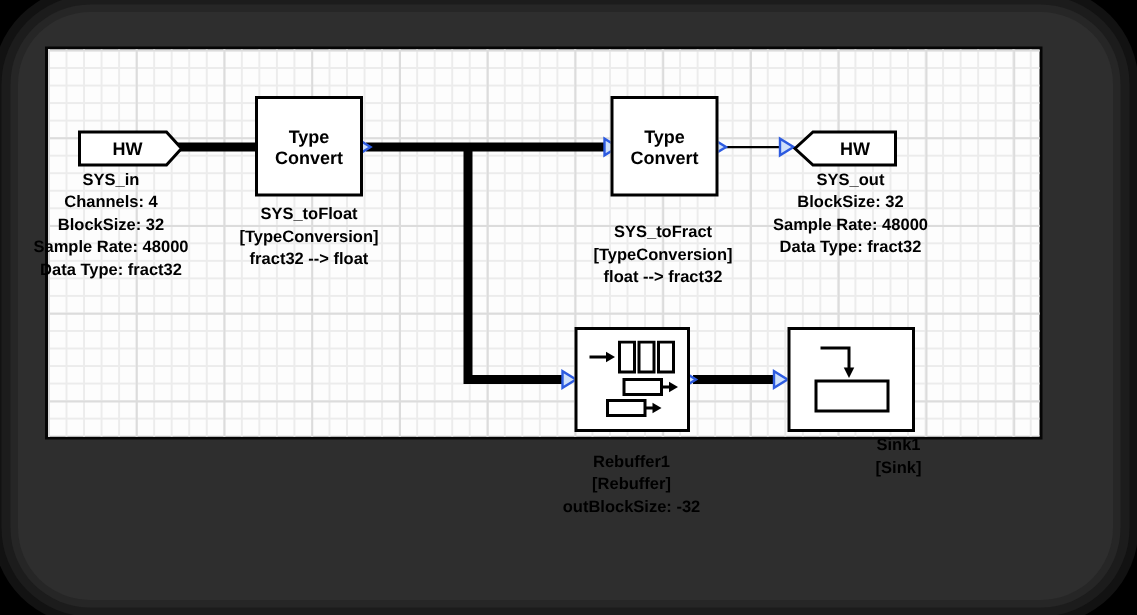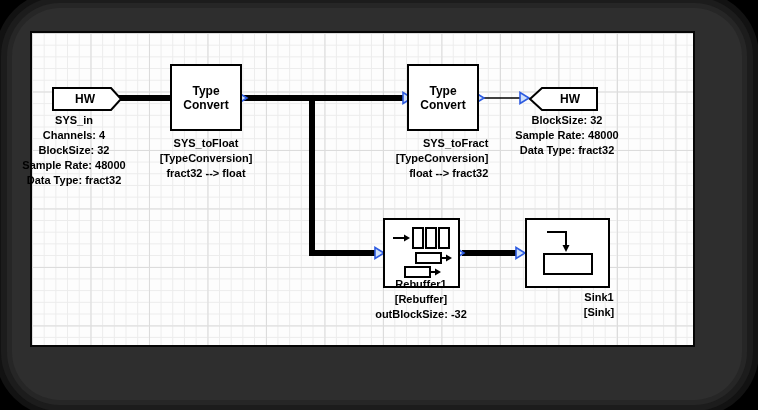--- a/index.html
+++ b/index.html
@@ -10,21 +10,21 @@
   .stage{position:absolute;left:0;top:0;width:758px;height:410px;}
   
   .frame{
     position:absolute;left:12px;top:8px;width:730px;height:392px;
     border-radius:48px;background:#2e2e2e;
     box-shadow:0 0 0 5px #262626, 0 0 0 11px #1c1c1c, 0 0 0 17px #121212,
                10px 12px 22px 16px #000;
   }
   
   .canvas{
-    position:absolute;left:32px;top:33px;width:661px;height:312px;
+    position:absolute;left:32px;top:33px;width:661px;height:258px;
     background-color:#fdfdfd;
     background-image:
       linear-gradient(#dcdcdc 1px, transparent 1px),
       linear-gradient(90deg,#dcdcdc 1px, transparent 1px),
       linear-gradient(#ececec 1px, transparent 1px),
       linear-gradient(90deg,#ececec 1px, transparent 1px);
     background-size:58.5px 58.5px,58.5px 58.5px,11.7px 11.7px,11.7px 11.7px;
     box-shadow:0 0 0 2px #050505;
   }
   .wires{position:absolute;left:0;top:0;width:661px;height:312px;}
@@ -93,31 +93,32 @@
     </div>
     <div class="labels" style="left:174px;top:103px;">
       <div>SYS_toFloat</div>
       <div>[TypeConversion]</div>
       <div>fract32 --&gt; float</div>
     </div>
 
     <div class="node" style="left:375px;top:31px;width:72px;height:67px;">
       <div class="tc-title">Type Convert</div>
     </div>
-    <div class="labels" style="left:410px;top:103px;text-align:right;">
+    <div class="labels" style="left:410px;top:115px;">
       <div>SYS_toFract</div>
       <div>[TypeConversion]</div>
       <div>float --&gt; fract32</div>
     </div>
 
     <svg class="hw-shape" style="left:497px;top:54px;" width="70" height="24" viewBox="0 0 70 24">
       <polygon points="13,1 68,1 68,23 13,23 1,12" fill="#fff" stroke="#000" stroke-width="2"></polygon>
       <text x="41" y="16" text-anchor="middle" font-size="12" font-weight="700" fill="#000">HW</text>
     </svg>
     <div class="labels" style="left:535px;top:80px;">
+      <div>SYS_out</div>
       <div>BlockSize: 32</div>
       <div>Sample Rate: 48000</div>
       <div>Data Type: fract32</div>
     </div>
 
     <div class="node" style="left:351px;top:185px;width:77px;height:70px;">
       <svg class="icon-svg" width="60" height="52" viewBox="0 0 60 52">
         <g stroke="#000" stroke-width="2" fill="none">
           <line x1="1" y1="11" x2="12" y2="11"></line>
           <polygon points="12,7.5 18,11 12,14.5" fill="#000" stroke="none"></polygon>
@@ -126,21 +127,21 @@
           <rect x="47" y="1" width="10" height="20" fill="#fff"></rect>
           <rect x="24" y="26" width="25" height="10" fill="#fff"></rect>
           <line x1="49" y1="31" x2="55" y2="31"></line>
           <polygon points="54,27.5 60,31 54,34.5" fill="#000" stroke="none"></polygon>
           <rect x="13" y="40" width="25" height="10" fill="#fff"></rect>
           <line x1="38" y1="45" x2="44" y2="45"></line>
           <polygon points="43,41.5 49,45 43,48.5" fill="#000" stroke="none"></polygon>
         </g>
       </svg>
     </div>
-    <div class="labels" style="left:389px;top:244px;">
+    <div class="labels" style="left:389px;top:268px;">
       <div>Rebuffer1</div>
       <div>[Rebuffer]</div>
       <div>outBlockSize: -32</div>
     </div>
 
     <div class="node" style="left:493px;top:185px;width:85px;height:70px;">
       <svg class="icon-svg" width="64" height="48" viewBox="0 0 64 48">
         <g stroke="#000" stroke-width="2" fill="none">
           <polyline points="11,3 30,3 30,17"></polyline>
           <polygon points="26.5,16 33.5,16 30,23" fill="#000" stroke="none"></polygon>

